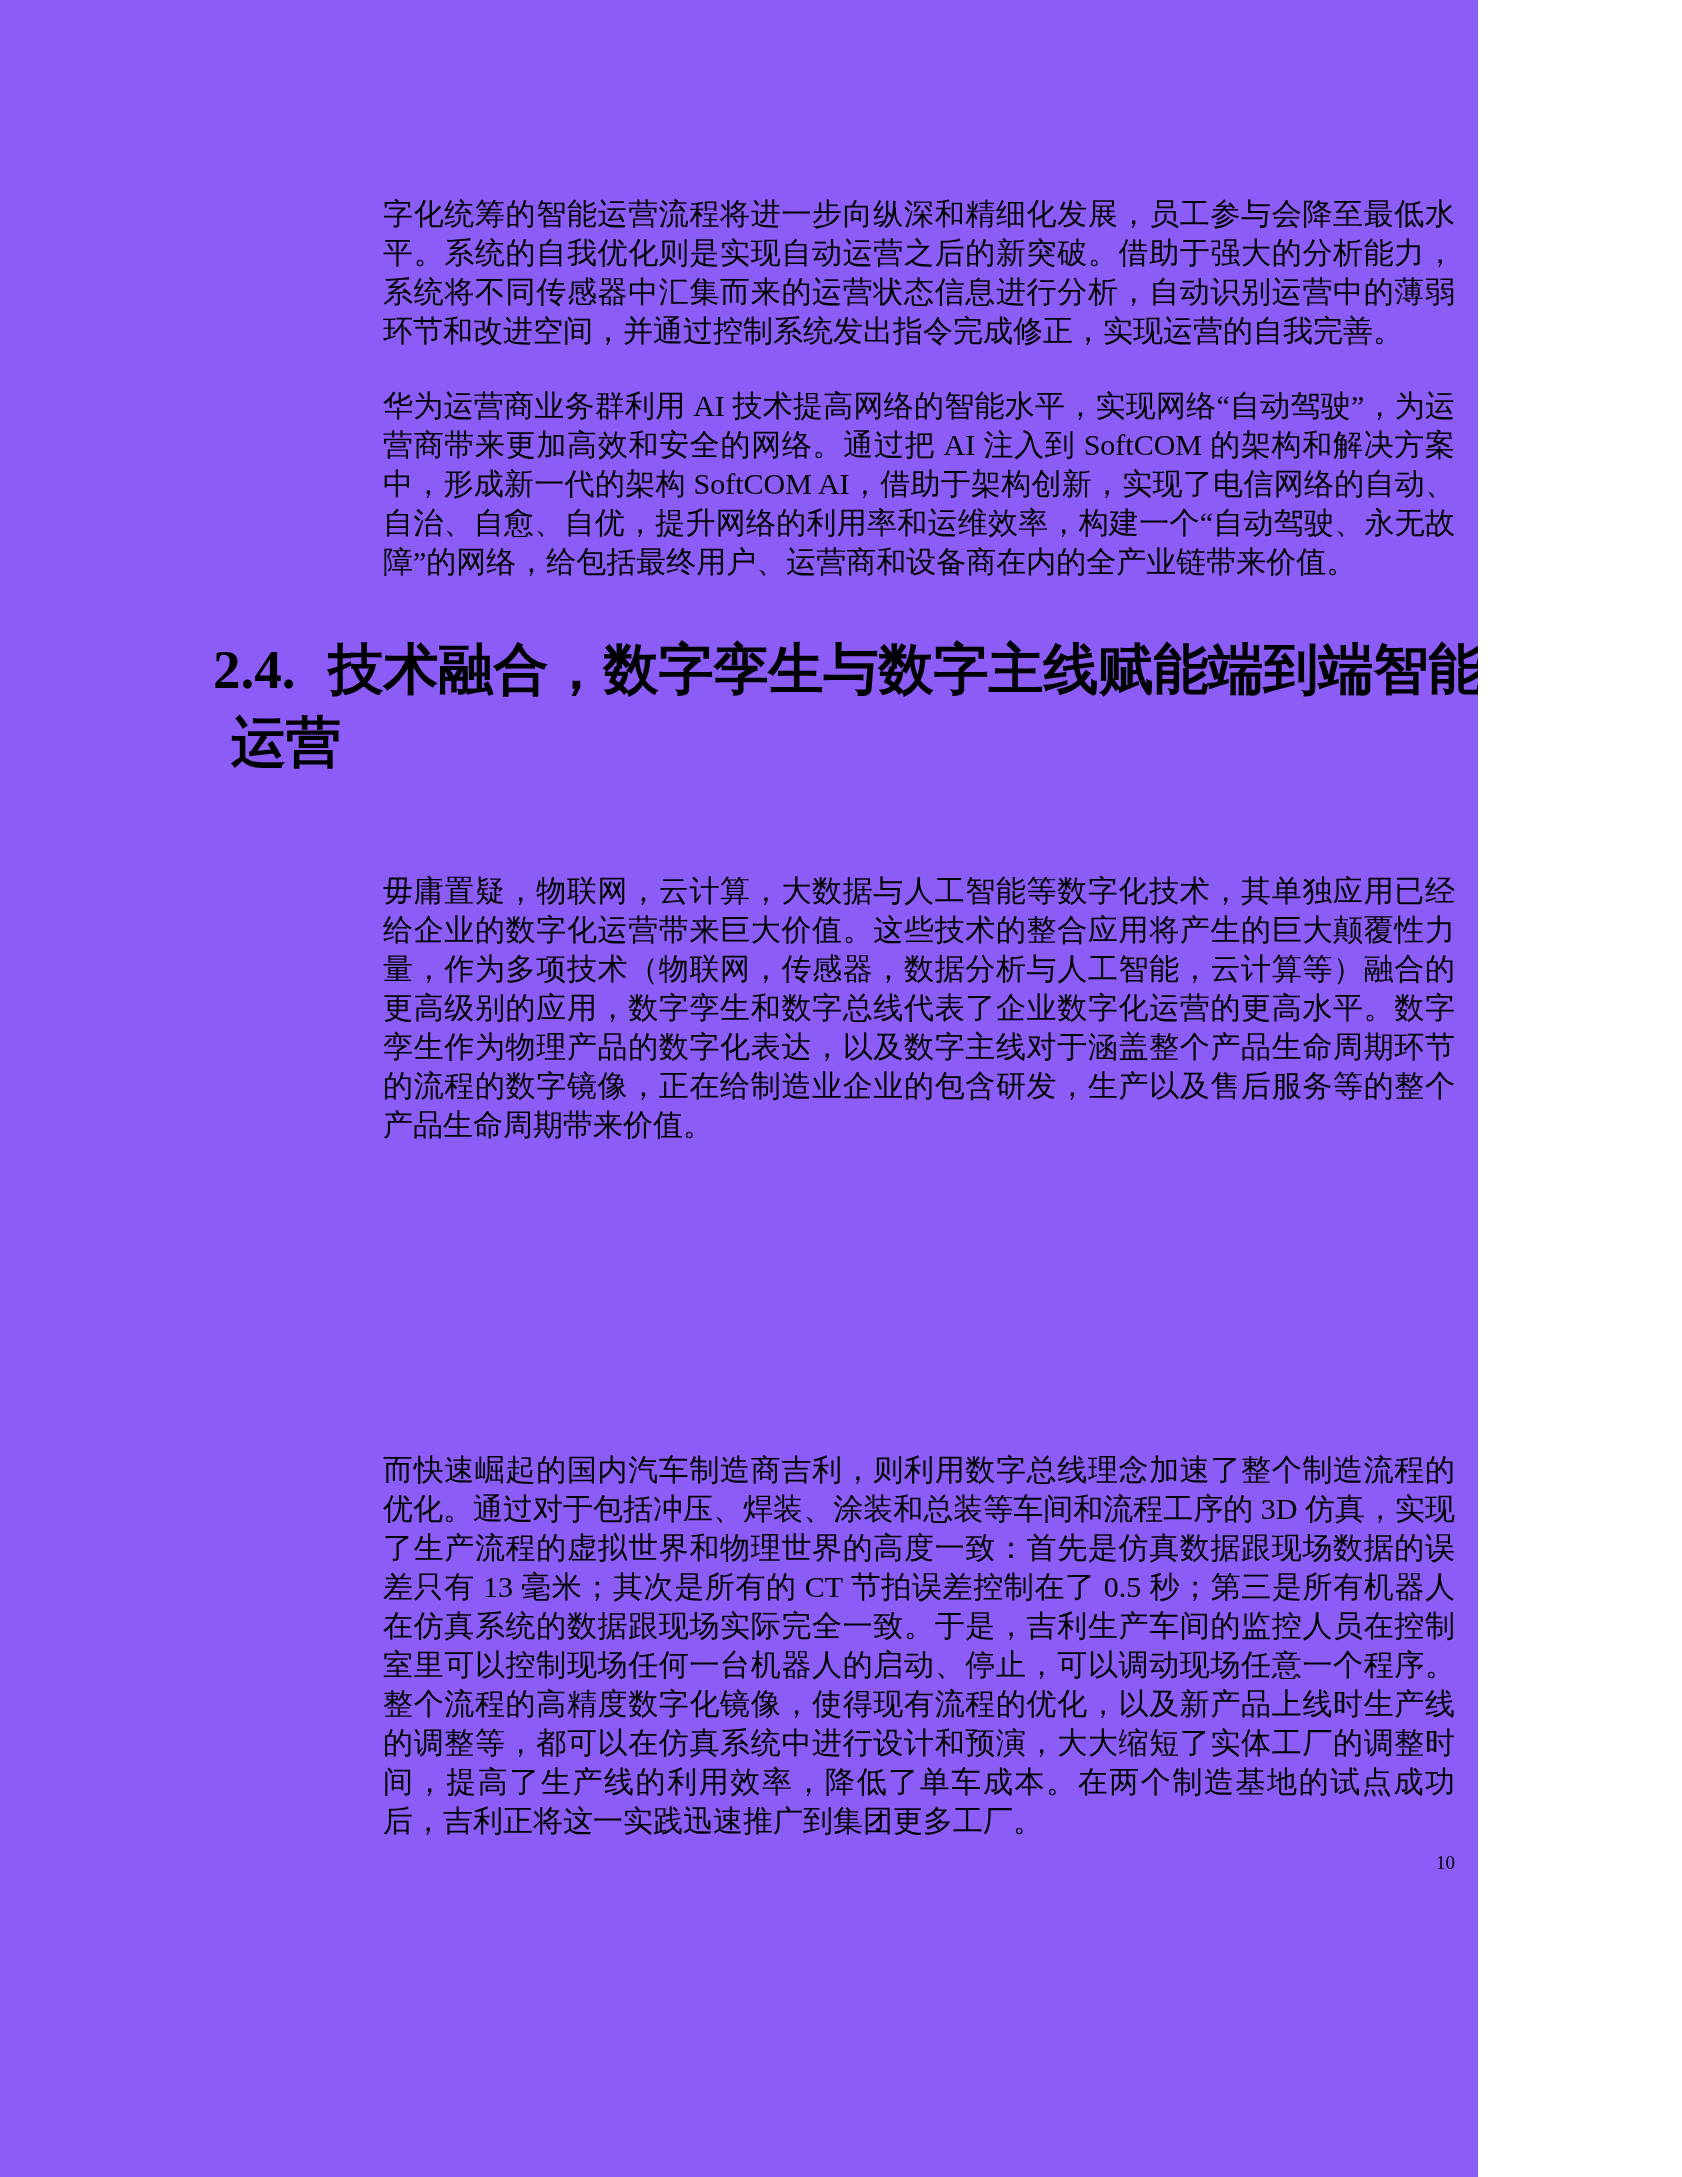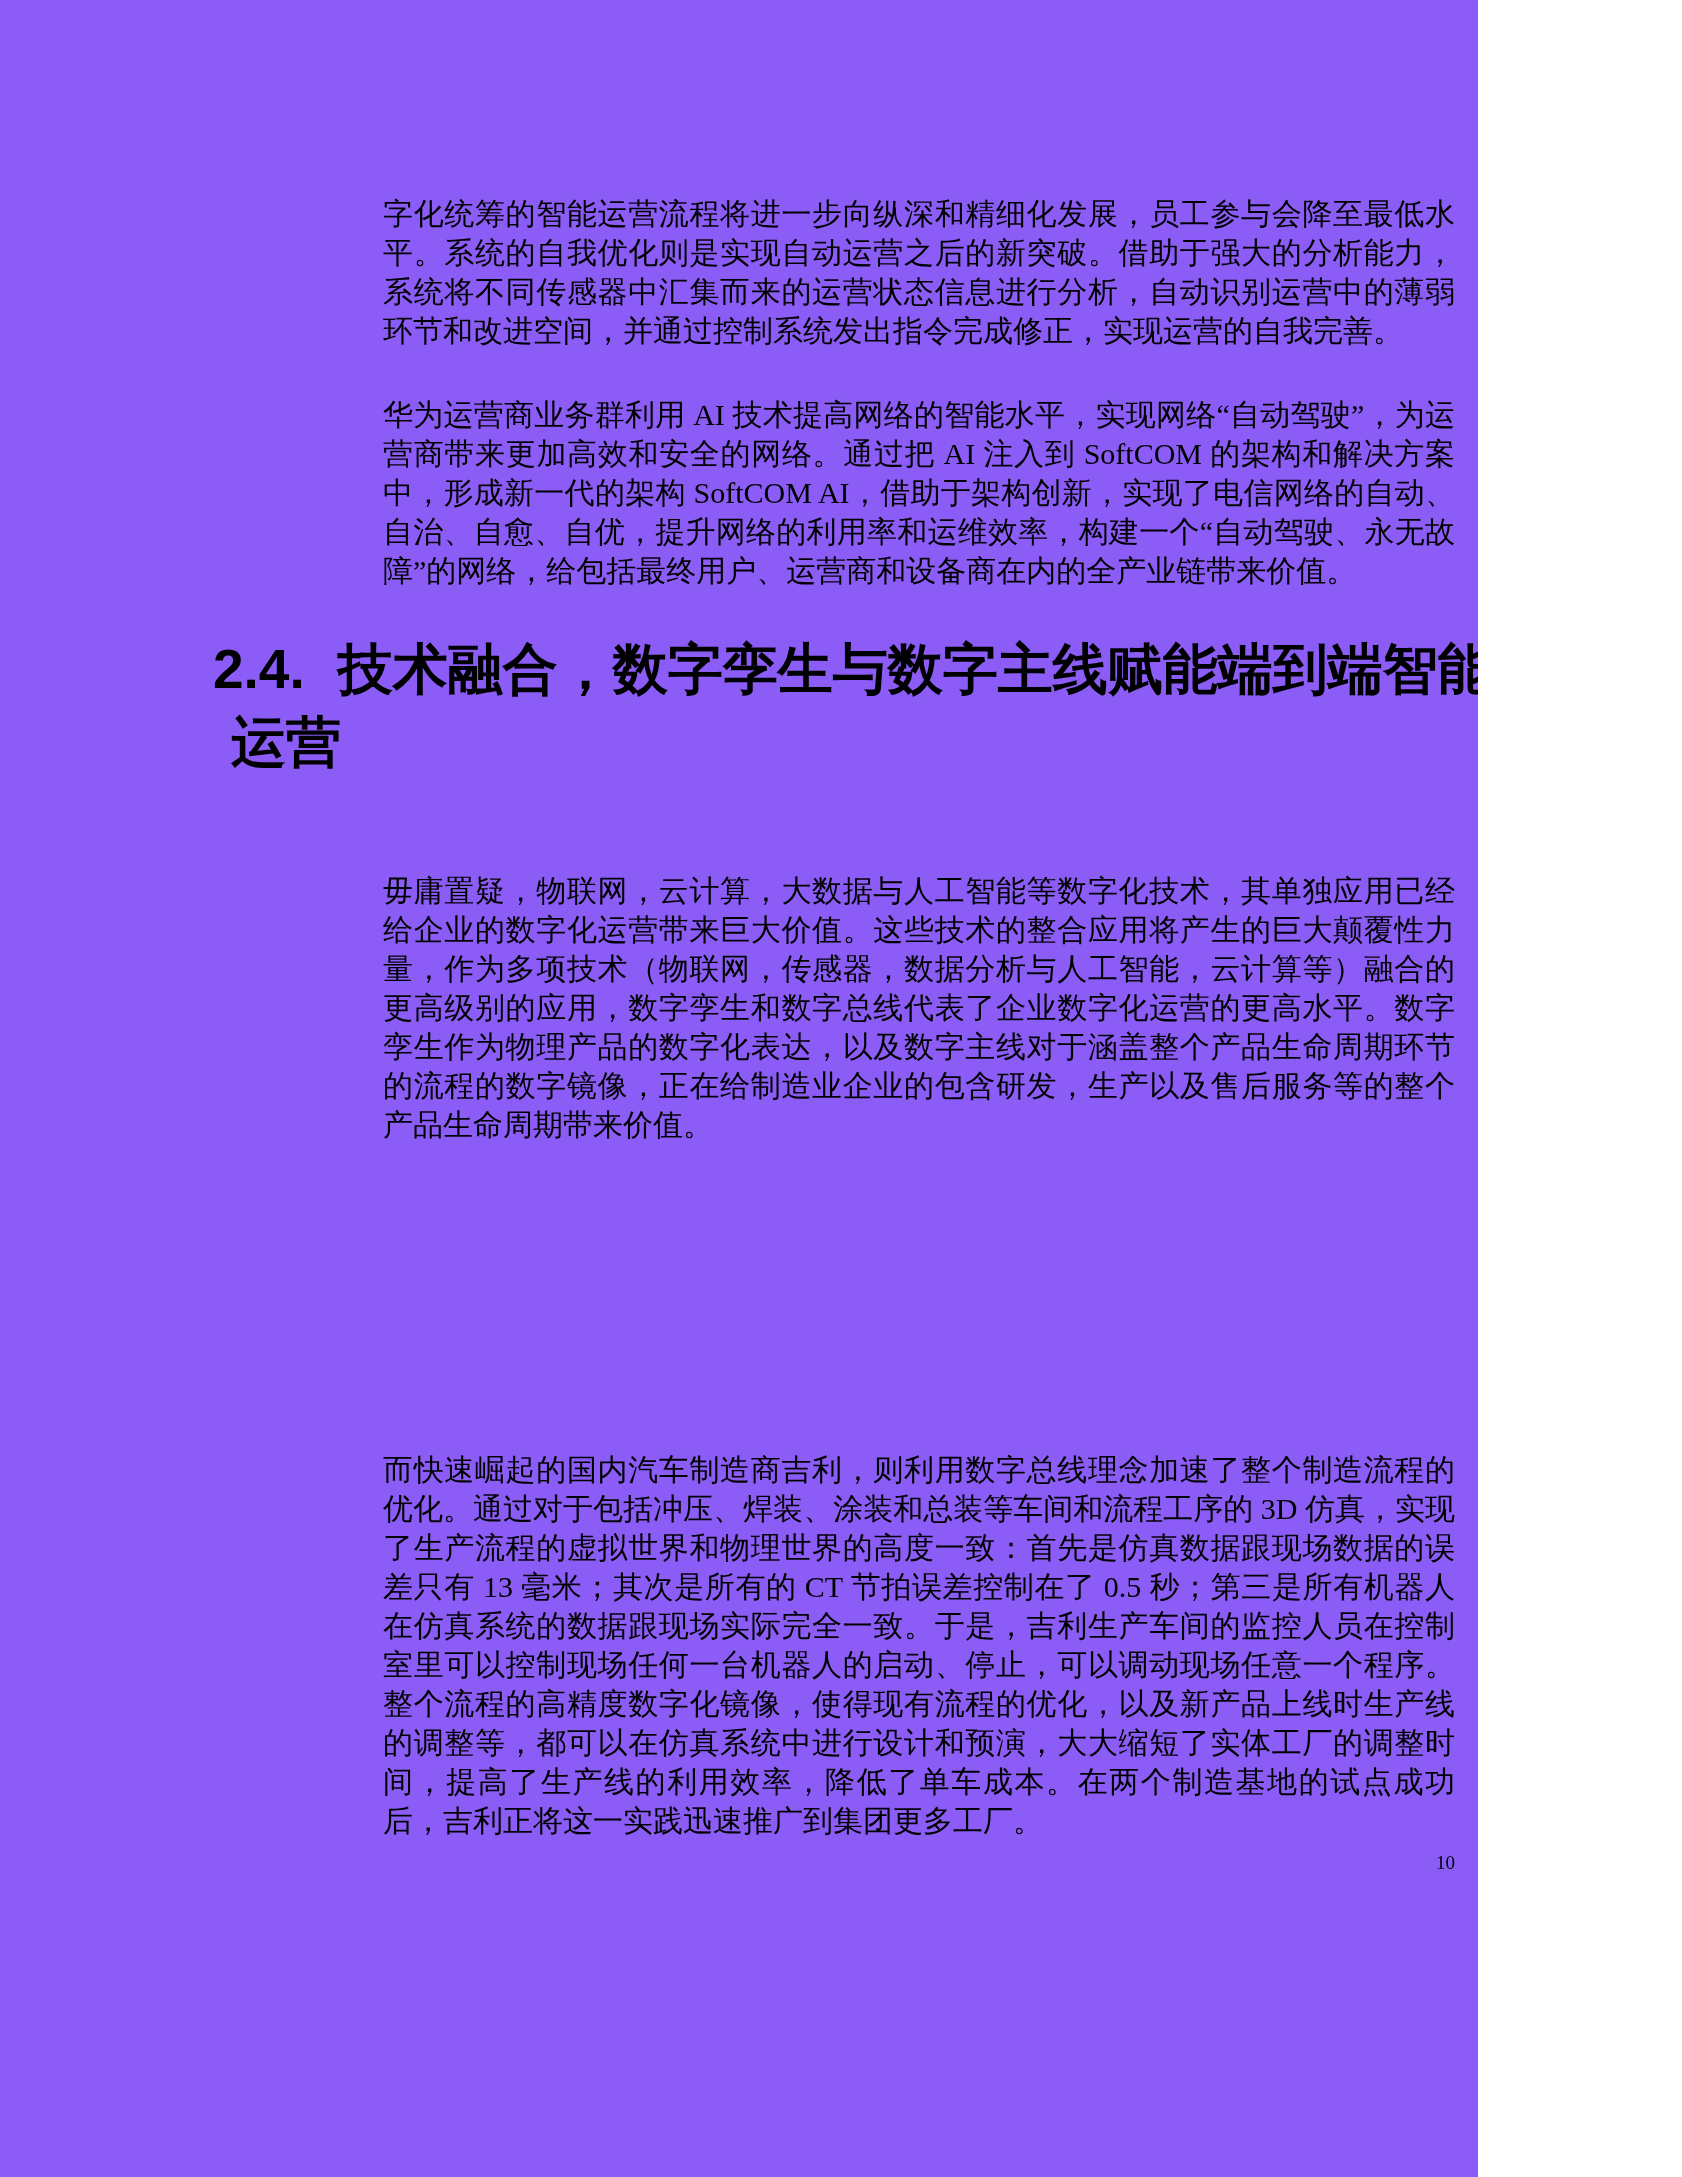--- a/index.html
+++ b/index.html
@@ -32,21 +32,21 @@
     left: 213px;
     width: 1281px;
     margin: 0;
     font-size: 55px;
     line-height: 72px;
     font-weight: bold;
     color: #000000;
   }
   .h-row1 { display: block; white-space: nowrap; }
   .h-num {
-    font-family: Liberation Sans, sans-serif;
+    font-family: Liberation Serif, serif;
     display: inline-block;
     margin-right: 33px;
   }
   .h-line {
     font-family: Liberation Sans, sans-serif;
   }
   .h-row2 {
     display: block;
     margin-left: 18px;
     font-family: "Liberation Sans", "DejaVu Sans", sans-serif;
@@ -62,21 +62,21 @@
     font-family: "Liberation Serif", "DejaVu Serif", serif;
   }
 </style>
 </head>
 <body>
 
 <div class="page">
 
   <p class="body-text" style="top:194px">字化统筹的智能运营流程将进一步向纵深和精细化发展，员工参与会降至最低水平。系统的自我优化则是实现自动运营之后的新突破。借助于强大的分析能力，系统将不同传感器中汇集而来的运营状态信息进行分析，自动识别运营中的薄弱环节和改进空间，并通过控制系统发出指令完成修正，实现运营的自我完善。</p>
 
-  <p class="body-text" style="top:395px">华为运营商业务群利用 AI 技术提高网络的智能水平，实现网络“自动驾驶”，为运营商带来更加高效和安全的网络。通过把 AI 注入到 SoftCOM 的架构和解决方案中，形成新一代的架构 SoftCOM AI，借助于架构创新，实现了电信网络的自动、自治、自愈、自优，提升网络的利用率和运维效率，构建一个“自动驾驶、永无故障”的网络，给包括最终用户、运营商和设备商在内的全产业链带来价值。</p>
+  <p class="body-text" style="top:386px">华为运营商业务群利用 AI 技术提高网络的智能水平，实现网络“自动驾驶”，为运营商带来更加高效和安全的网络。通过把 AI 注入到 SoftCOM 的架构和解决方案中，形成新一代的架构 SoftCOM AI，借助于架构创新，实现了电信网络的自动、自治、自愈、自优，提升网络的利用率和运维效率，构建一个“自动驾驶、永无故障”的网络，给包括最终用户、运营商和设备商在内的全产业链带来价值。</p>
 
   <h2 class="heading">
     <span class="h-row1">
       <span class="h-num">2.4.</span><span class="h-line">技术融合，数字孪生与数字主线赋能端到端智能</span>
     </span>
     <span class="h-row2">运营</span>
   </h2>
 
   <p class="body-text" style="top:871px">毋庸置疑，物联网，云计算，大数据与人工智能等数字化技术，其单独应用已经给企业的数字化运营带来巨大价值。这些技术的整合应用将产生的巨大颠覆性力量，作为多项技术（物联网，传感器，数据分析与人工智能，云计算等）融合的更高级别的应用，数字孪生和数字总线代表了企业数字化运营的更高水平。数字孪生作为物理产品的数字化表达，以及数字主线对于涵盖整个产品生命周期环节的流程的数字镜像，正在给制造业企业的包含研发，生产以及售后服务等的整个产品生命周期带来价值。</p>
 

